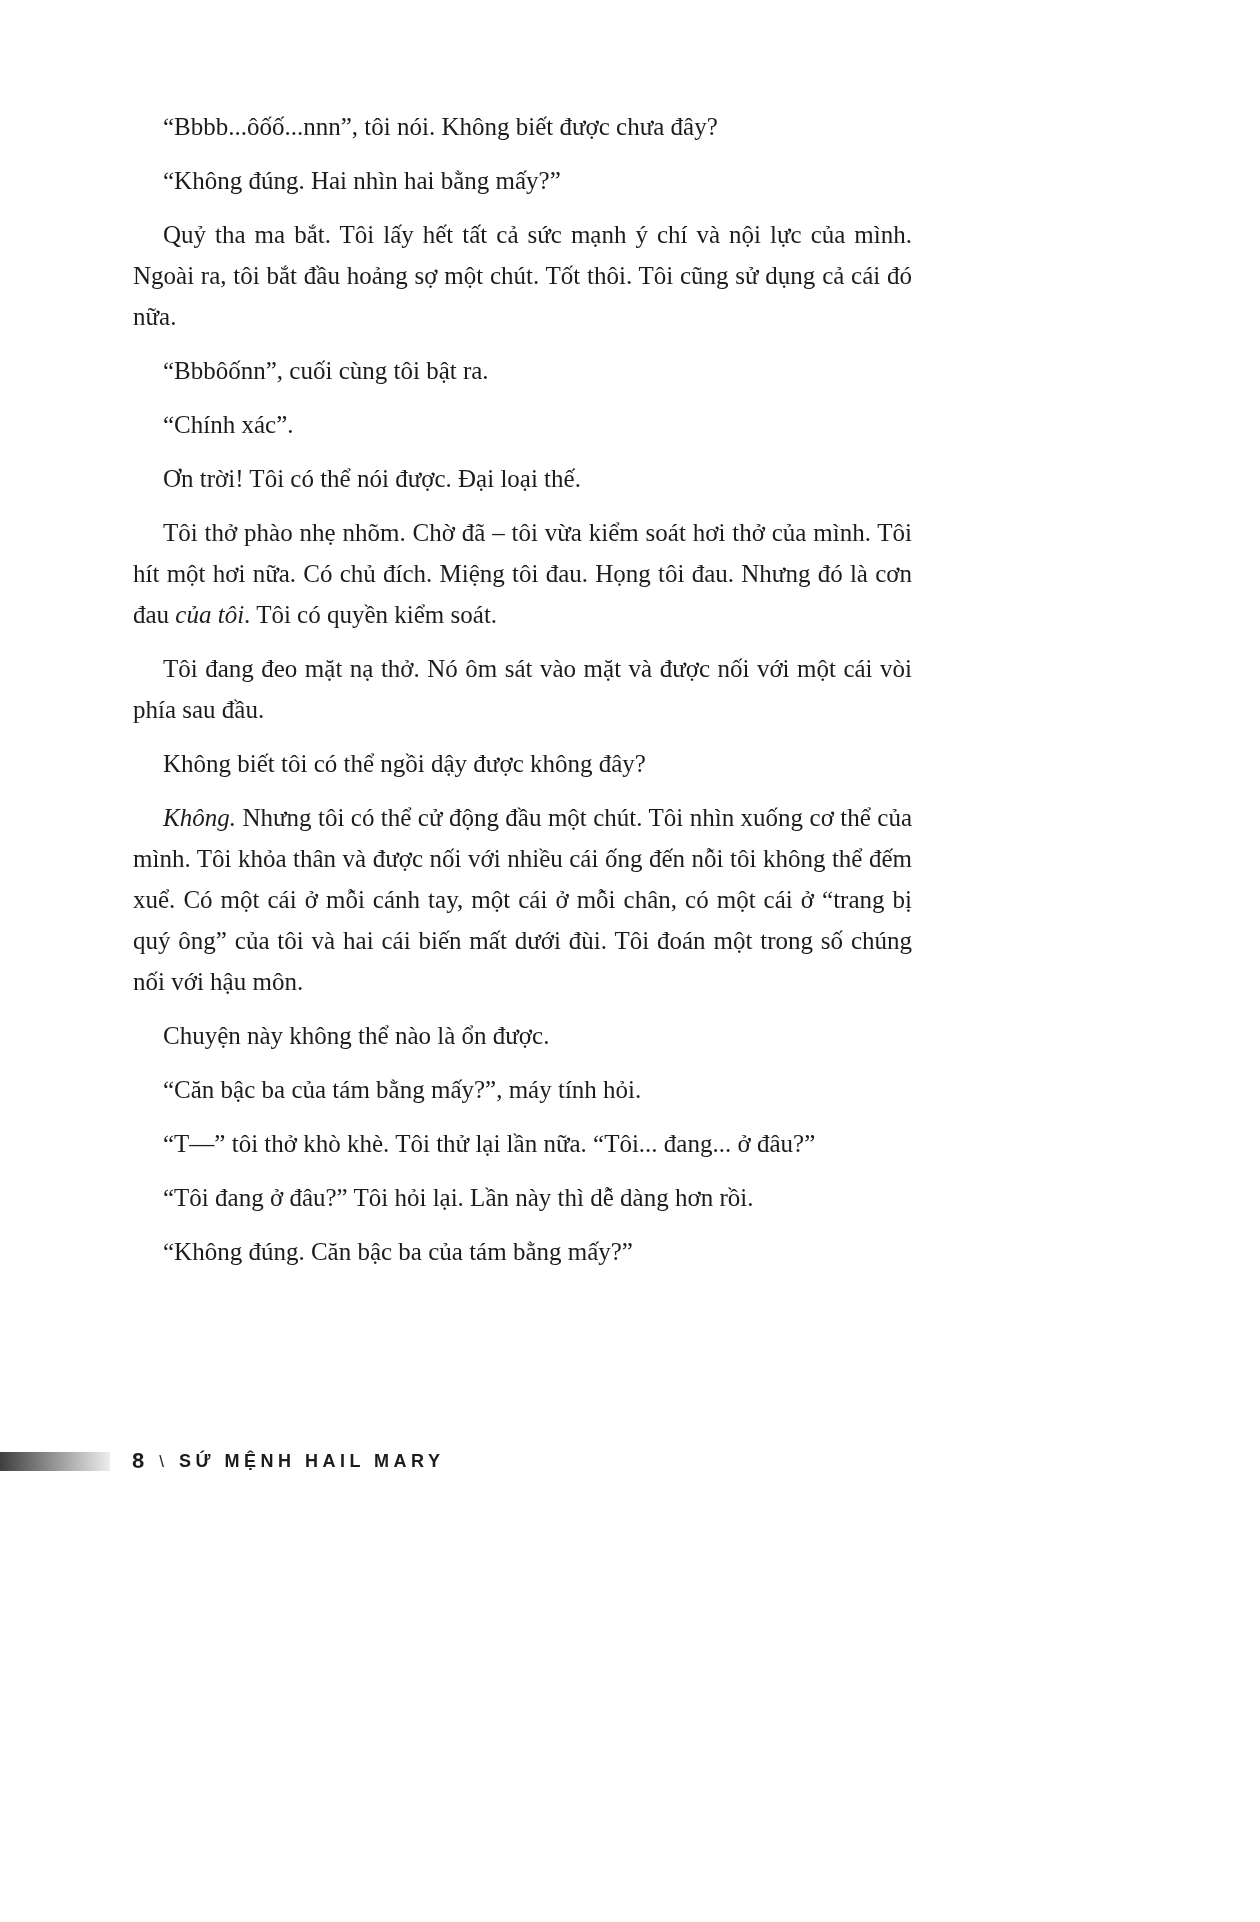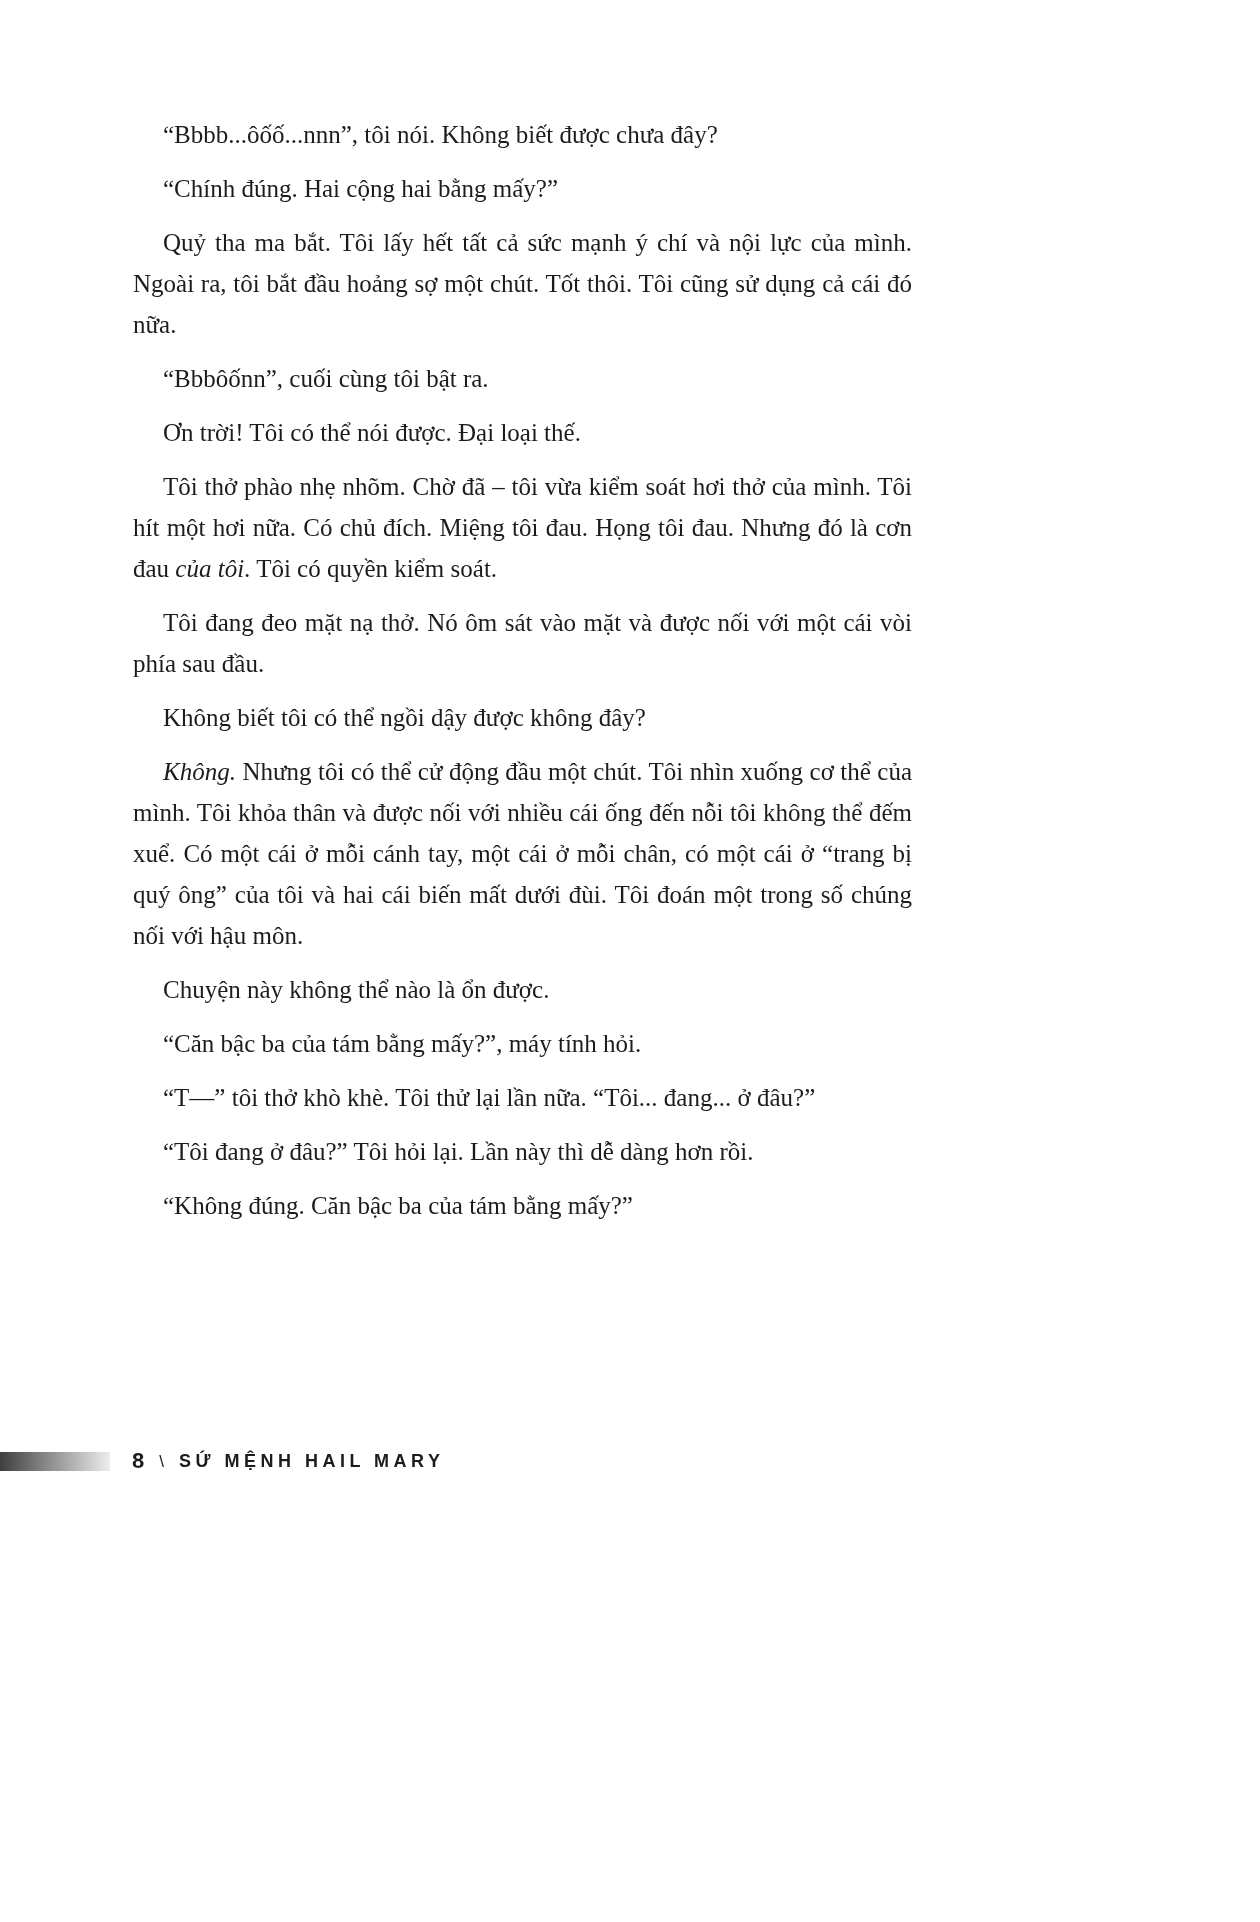--- a/index.html
+++ b/index.html
@@ -10,21 +10,20 @@
     position: relative;
     overflow: hidden;
     font-family: "Liberation Serif", "DejaVu Serif", serif;
     color: #1c1c1c;
   }
   .text-block {
     position: absolute;
     left: 133px;
     top: 106px;
     width: 779px;
-    margin-top: 8px;
   }
   .para {
     font-size: 25px;
     line-height: 41px;
     text-align: justify;
     text-indent: 30px;
     margin-bottom: 13px;
     color: #1c1c1c;
   }
   .para .em { font-style: italic; }
@@ -63,23 +62,24 @@
     letter-spacing: 4.5px;
     line-height: 1;
   }
 </style>
 </head>
 <body>
 
 <div class="page">
   <div class="text-block">
       <p class="para"><span>“Bbbb...ôốố...nnn”, tôi nói. Không biết được chưa đây?</span></p>
-      <p class="para"><span>“Chính đúng. Hai cộng hai bằng mấy?”</span></p>
+      <p class="para"><span>“Không đúng. Hai nhìn hai bằng mấy?”</span></p>
       <p class="para"><span>Quỷ tha ma bắt. Tôi lấy hết tất cả sức mạnh ý chí và nội lực của mình. Ngoài ra, tôi bắt đầu hoảng sợ một chút. Tốt thôi. Tôi cũng sử dụng cả cái đó nữa.</span></p>
       <p class="para"><span>“Bbbôốnn”, cuối cùng tôi bật ra.</span></p>
+      <p class="para"><span>“Chính xác”.</span></p>
       <p class="para"><span>Ơn trời! Tôi có thể nói được. Đại loại thế.</span></p>
       <p class="para"><span>Tôi thở phào nhẹ nhõm. Chờ đã – tôi vừa kiểm soát hơi thở của mình. Tôi hít một hơi nữa. Có chủ đích. Miệng tôi đau. Họng tôi đau. Nhưng đó là cơn đau </span><span class="em">của tôi</span><span>. Tôi có quyền kiểm soát.</span></p>
       <p class="para"><span>Tôi đang đeo mặt nạ thở. Nó ôm sát vào mặt và được nối với một cái vòi phía sau đầu.</span></p>
       <p class="para"><span>Không biết tôi có thể ngồi dậy được không đây?</span></p>
       <p class="para"><span class="em">Không.</span><span> Nhưng tôi có thể cử động đầu một chút. Tôi nhìn xuống cơ thể của mình. Tôi khỏa thân và được nối với nhiều cái ống đến nỗi tôi không thể đếm xuể. Có một cái ở mỗi cánh tay, một cái ở mỗi chân, có một cái ở “trang bị quý ông” của tôi và hai cái biến mất dưới đùi. Tôi đoán một trong số chúng nối với hậu môn.</span></p>
       <p class="para"><span>Chuyện này không thể nào là ổn được.</span></p>
       <p class="para"><span>“Căn bậc ba của tám bằng mấy?”, máy tính hỏi.</span></p>
       <p class="para"><span>“T—” tôi thở khò khè. Tôi thử lại lần nữa. “Tôi... đang... ở đâu?”</span></p>
       <p class="para"><span>“Tôi đang ở đâu?” Tôi hỏi lại. Lần này thì dễ dàng hơn rồi.</span></p>
       <p class="para"><span>“Không đúng. Căn bậc ba của tám bằng mấy?”</span></p>

